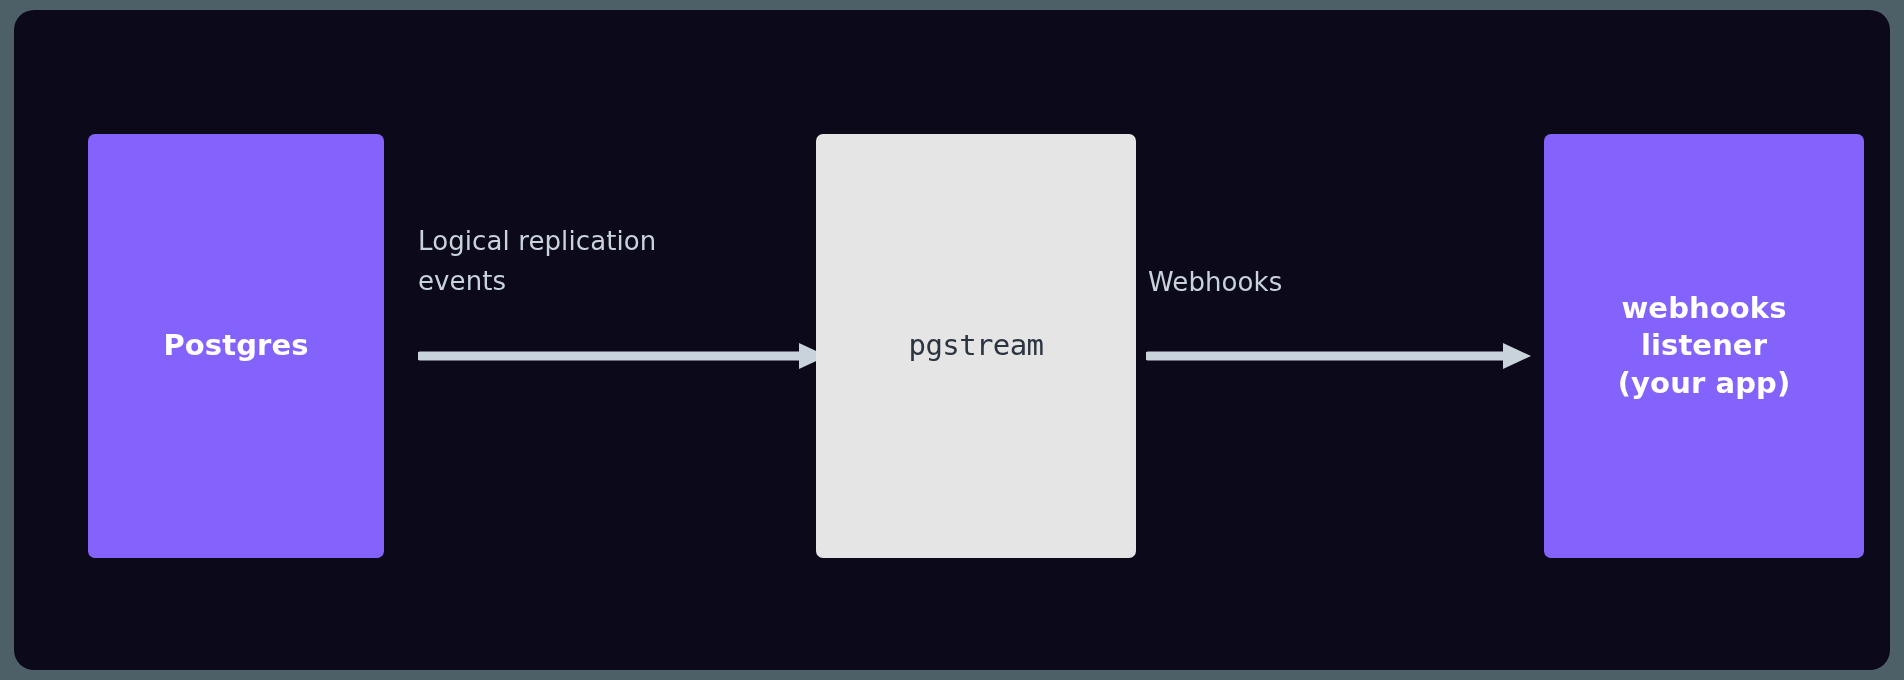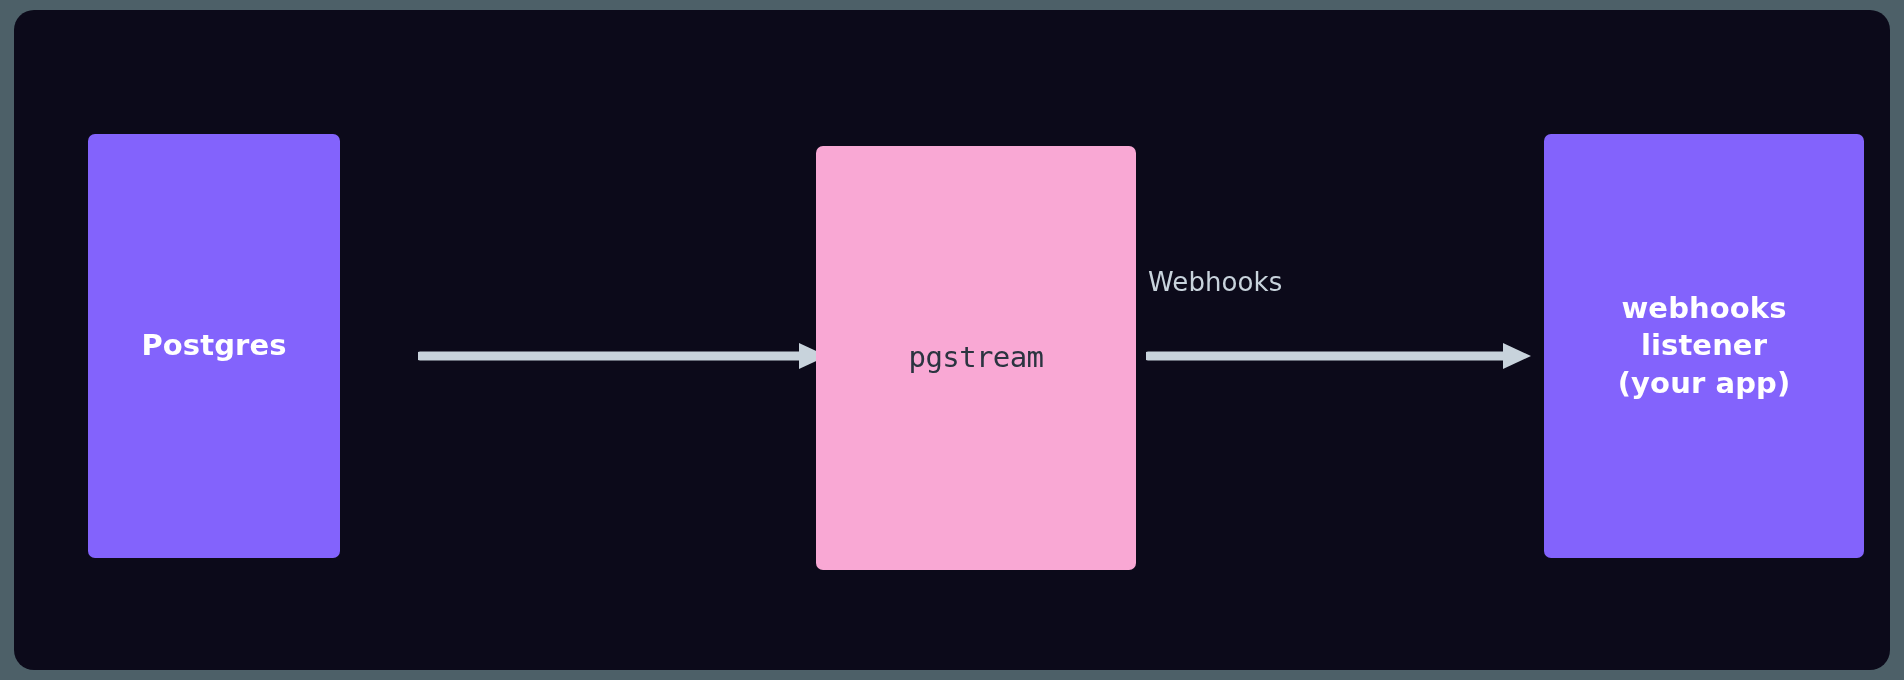--- a/index.html
+++ b/index.html
@@ -60,38 +60,38 @@
 
   .node-label {
     display: block;
     padding: 0 10px;
     white-space: pre-line;
   }
 
   .node--source {
     left: 74px;
     top: 124px;
-    width: 252px;
+    width: 296px;
     height: 424px;
     background: #8363fc;
   }
 
   .node--source .node-label {
     color: #ffffff;
     font-size: 29px;
     font-weight: 700;
     letter-spacing: 0.1px;
   }
 
   .node--processor {
     left: 802px;
-    top: 136px;
+    top: 124px;
     width: 320px;
     height: 424px;
-    background: #f9a8d4;
+    background: #e5e5e5;
   }
 
   .node--processor .node-label {
     color: #2b3440;
     font-size: 29px;
     font-weight: 400;
     font-family: "DejaVu Sans Mono", "Liberation Mono", monospace;
     letter-spacing: -0.6px;
   }
 
@@ -142,20 +142,22 @@
 <body>
 
 <div class="frame">
   <div class="panel">
     <div class="diagram">
 
       <div class="node node--source">
         <span class="node-label">Postgres</span>
       </div>
 
+      <div class="edge-label edge-label--l-top">Logical replication
+events</div>
 
       <div class="connector connector--left">
         <svg width="412" height="30" viewBox="0 0 412 30" xmlns="http://www.w3.org/2000/svg">
           <line x1="2" y1="15" x2="382" y2="15" stroke="#c8d3dc" stroke-width="9" stroke-linecap="round"></line>
           <path d="M 381 2 L 409 15 L 381 28 Z" fill="#c8d3dc"></path>
         </svg>
       </div>
 
 
       <div class="node node--processor">

